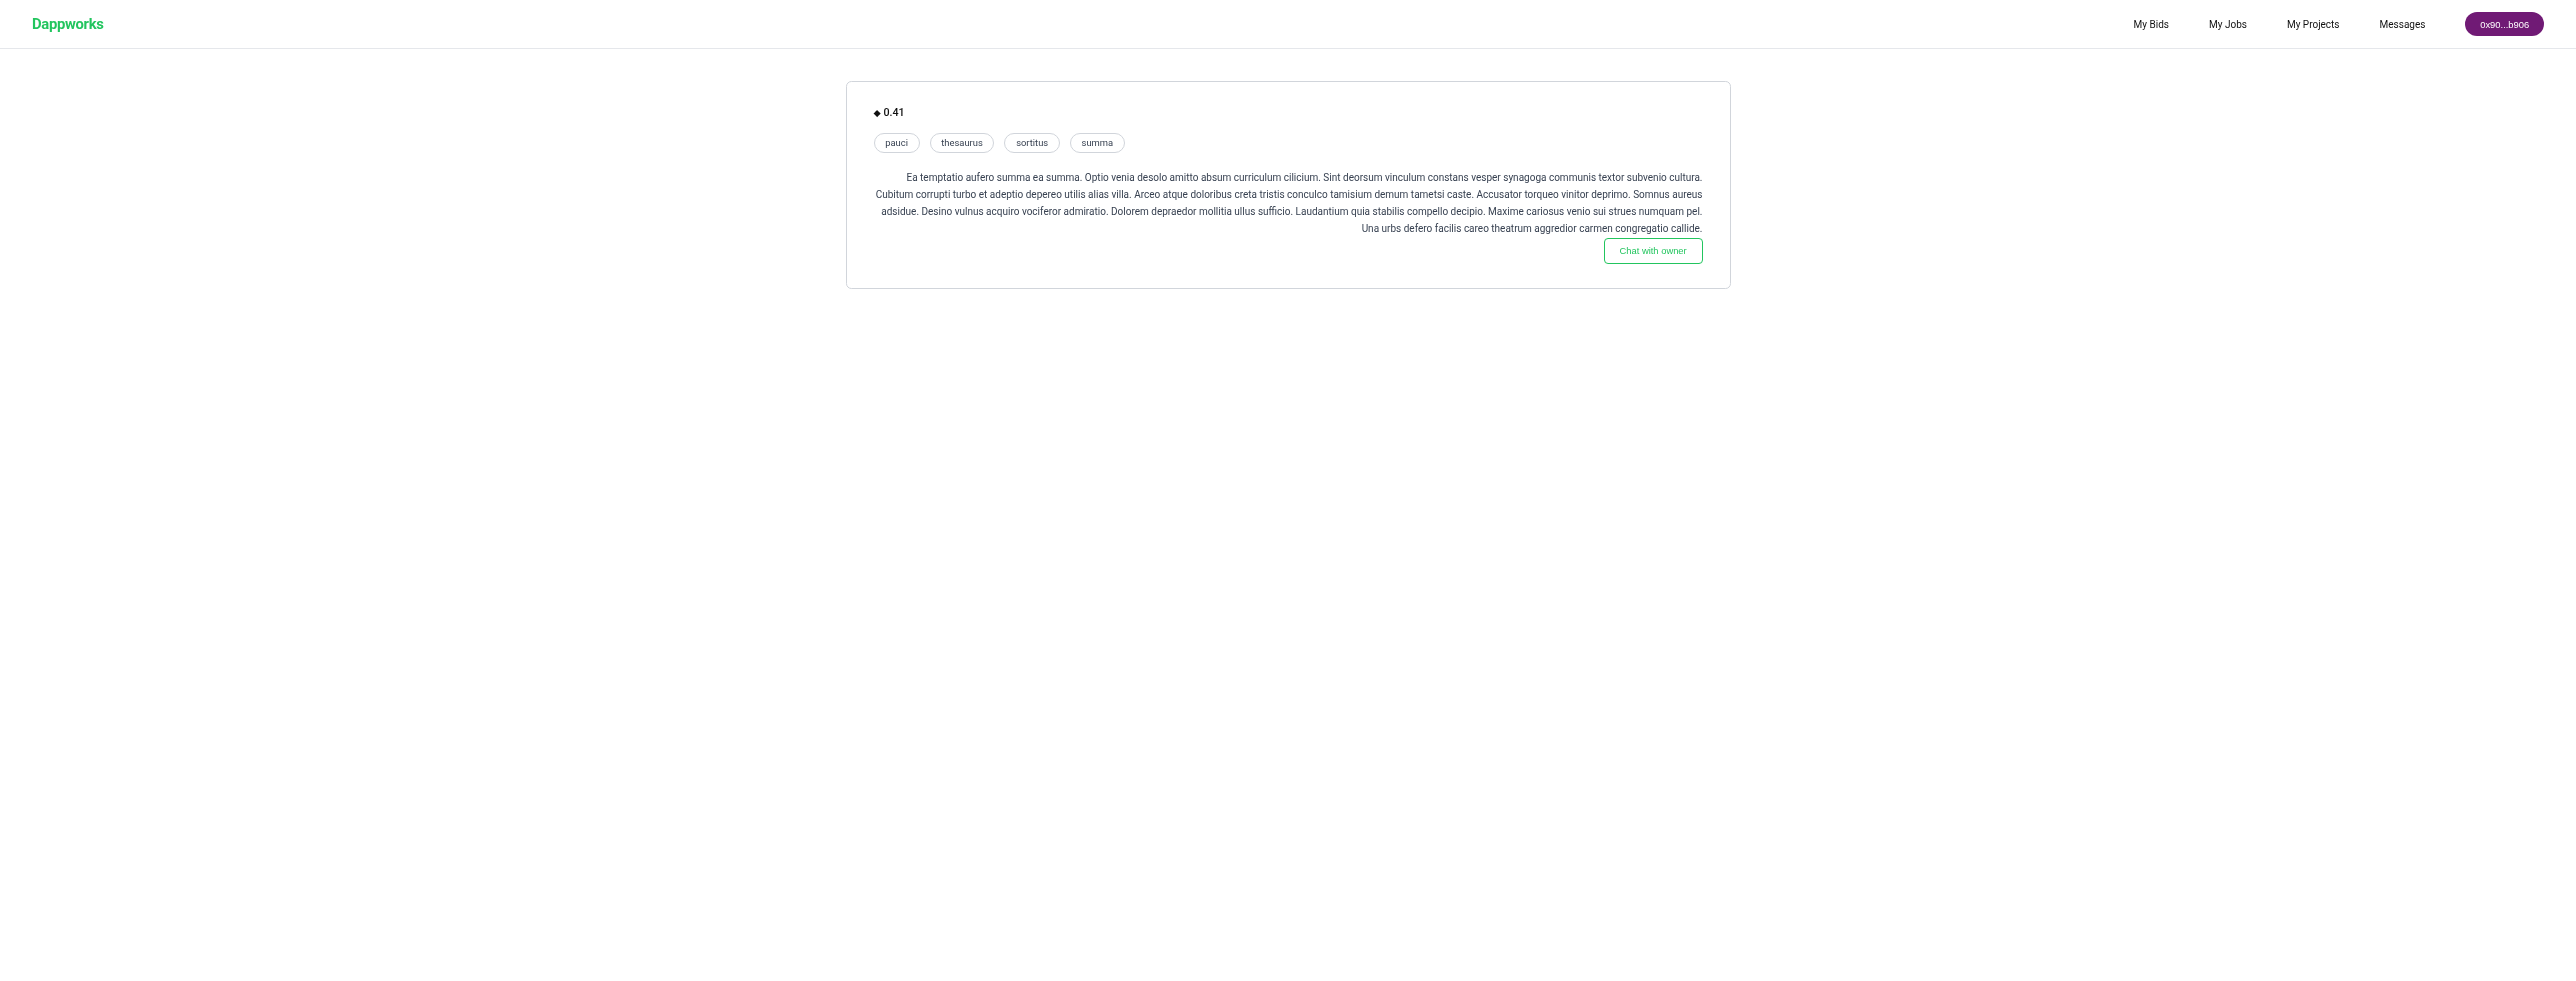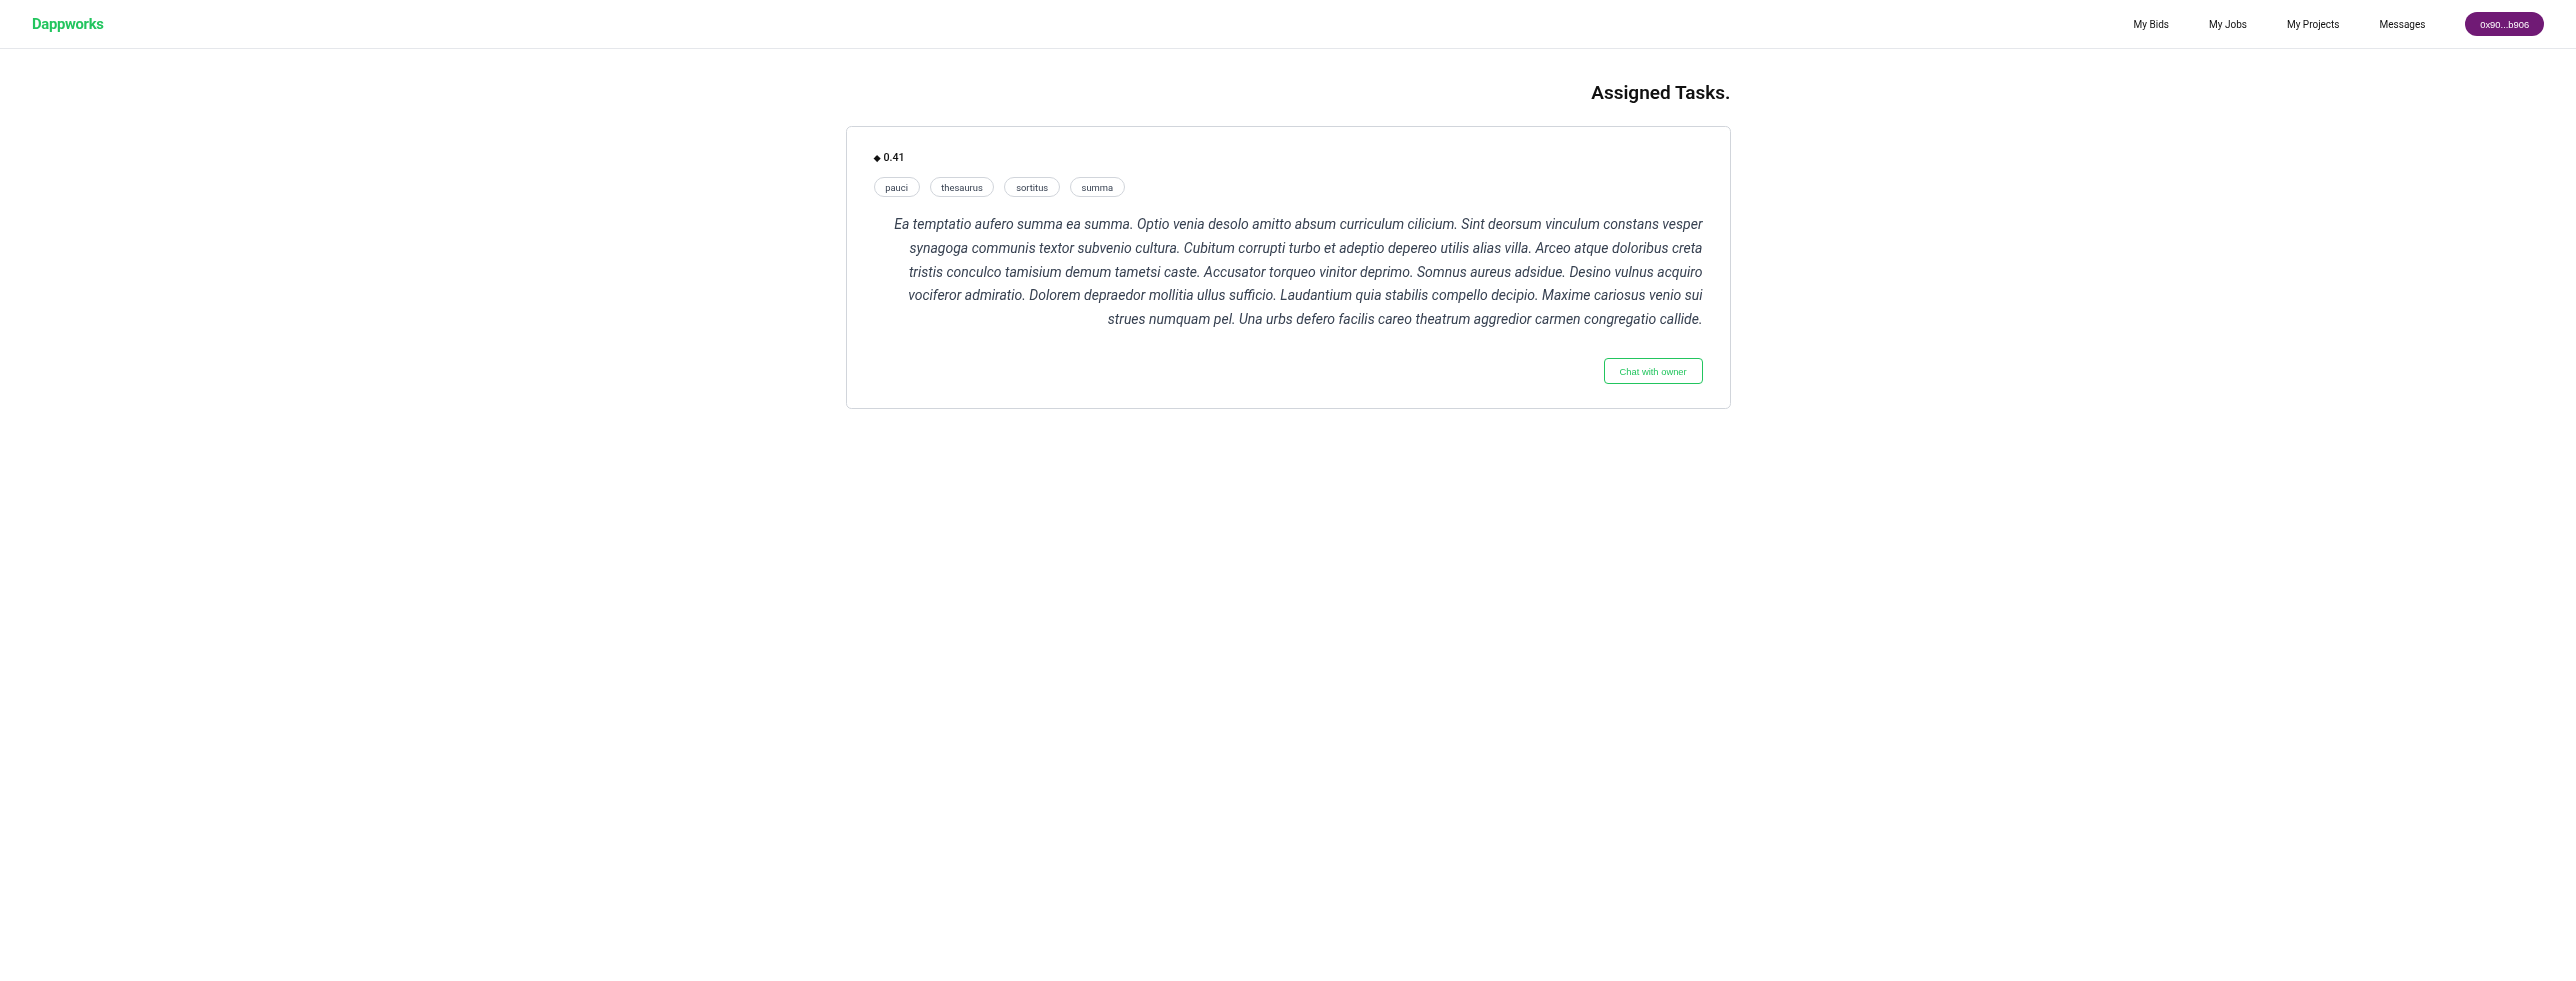--- a/index.html
+++ b/index.html
@@ -108,25 +108,24 @@
     .tag {
       border: 0.7px solid #d1d5db;
       border-radius: 6708px;
       padding: 3.4px 10.7px;
       font-size: 9.4px;
       color: #374151;
       background: #ffffff;
     }
 
     .task-description {
-      font-size: 14px;
+      font-size: 10px;
       line-height: 1.7;
       color: #374151;
-      margin-bottom: 26px;
-      font-style: italic;
+      margin-bottom: 1px;
     }
 
     .chat-btn {
       border: 0.7px solid #22c55e;
       background: transparent;
       color: #22c55e;
       border-radius: 4px;
       padding: 6.7px 14.8px;
       font-size: 9.4px;
       cursor: pointer;
@@ -141,21 +140,20 @@
   <nav>
     <a>My Bids</a>
     <a>My Jobs</a>
     <a>My Projects</a>
     <a>Messages</a>
     <button class="wallet-btn">0x90...b906</button>
   </nav>
 </header>
 
 <main>
-  <h1 class="page-title">Assigned Tasks.</h1>
 
   <div class="task-card">
 
     <div class="task-price">
       <span class="eth-icon">◆</span>
       <span>0.41</span>
     </div>
 
     <div class="tags">
       <span class="tag">pauci</span>

